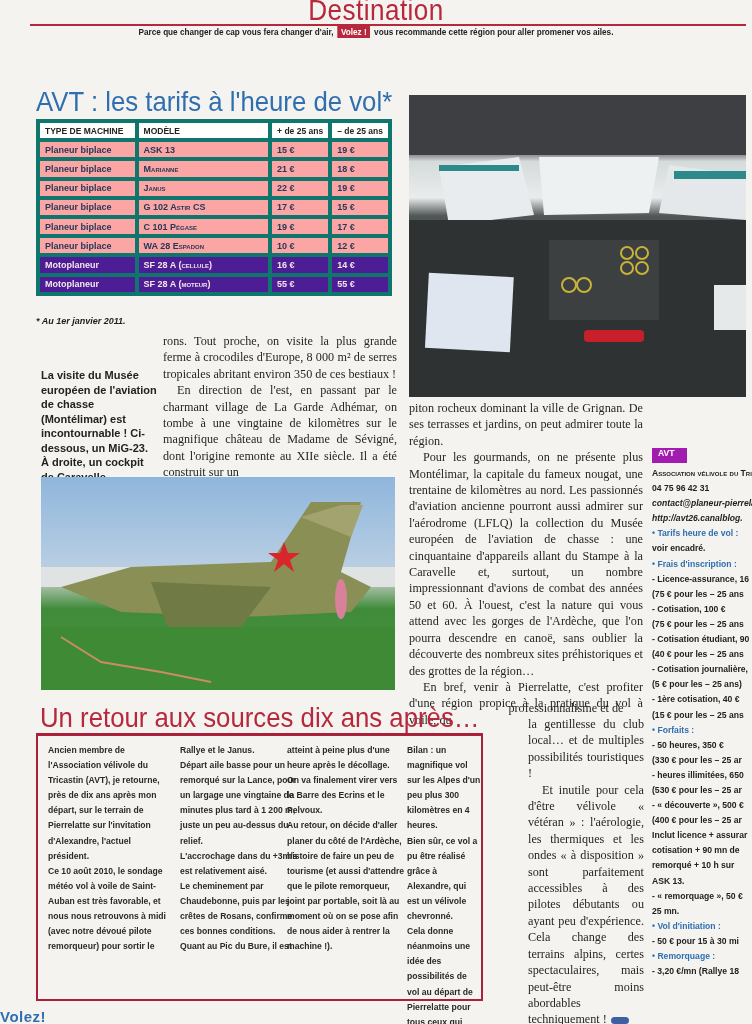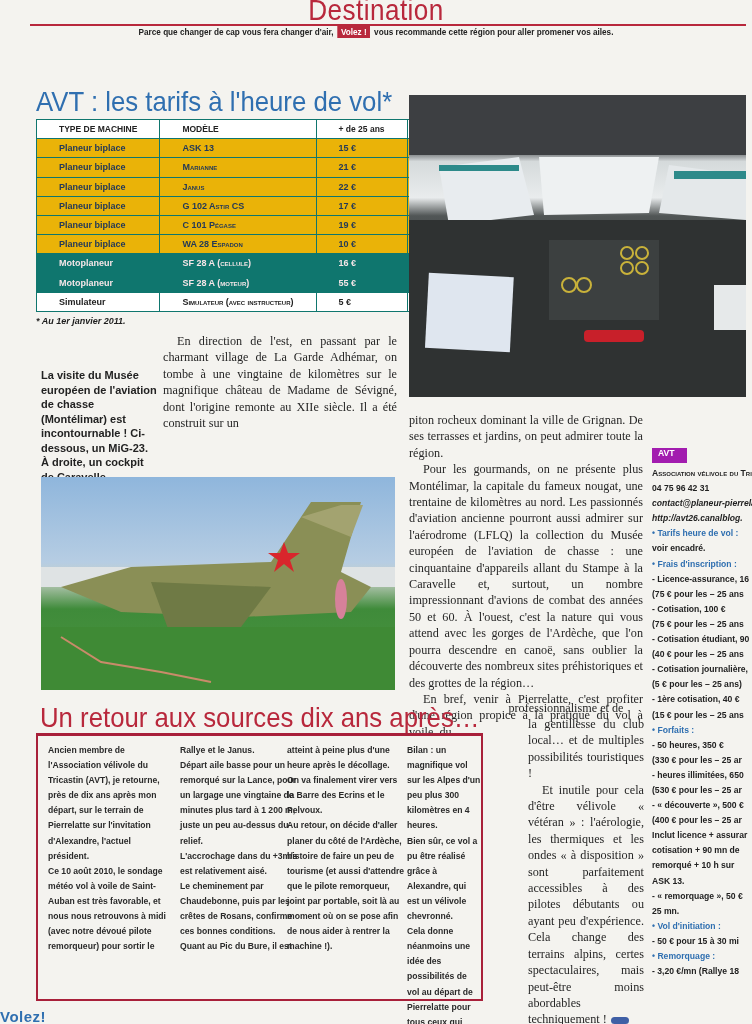--- a/index.html
+++ b/index.html
@@ -35,26 +35,26 @@
     left: 36px; top: 87px; font-size: 28px; color: #2f6fb0; line-height: 30px;
     transform-origin: left top; transform: scaleX(0.92);
     white-space: nowrap;
   }
   #tarifs-table {
     left: 36px; top: 119px; width: 356px; border-collapse: collapse;
     font-size: 9px; font-weight: bold;
     border: 1.5px solid #555;
   }
   #tarifs-table td, #tarifs-table th {
-    border: 1px solid #0f766e; height: 19.2px; padding: 0 22px;
+    border: 4px solid #0f766e; height: 19.2px; padding: 0 5px;
     text-align: left; white-space: nowrap; font-weight: bold;
   }
   #tarifs-table th { background: #fff; color: #222; font-size: 8.5px; }
-  #tarifs-table tr.glider td { background: #eab308; color: #243a58; }
-  #tarifs-table tr.moto td { background: #0f766e; color: #f5e6e8; }
+  #tarifs-table tr.glider td { background: #fca5a5; color: #243a58; }
+  #tarifs-table tr.moto td { background: #4c1d95; color: #f5e6e8; }
   #tarifs-table tr.sim td { background: #fff; color: #222; }
   #tarifs-table .sc { font-variant: small-caps; }
   #tarifs-note { left: 36px; top: 316px; font-size: 9px; font-weight: bold; font-style: italic; }
 
   
   #photo-cockpit {
     left: 409px; top: 95px; width: 337px; height: 302px;
     background: linear-gradient(180deg, #3f4146 0%, #4b4d50 18%, #d5dadb 22%, #e9eced 34%, #515656 40%, #3a3d3e 55%, #2e3030 75%, #3b3e3e 100%);
     overflow: hidden;
   }
@@ -65,21 +65,21 @@
   }
 
   
   .serif {
     font-family: "Liberation Serif", serif; font-size: 12.2px; line-height: 16.4px;
     color: #262626; text-align: justify;
   }
   .serif p { text-indent: 14px; }
   .serif p.noindent { text-indent: 0; }
   #col-middle { left: 163px; top: 333px; width: 234px; }
-  #col-right-main { left: 409px; top: 412px; width: 234px; }
+  #col-right-main { left: 409px; top: 400px; width: 234px; }
   #col-right-tail { left: 528px; top: 700px; width: 116px; }
   #col-right-tail-top { left: 488px; top: 700px; width: 156px; }
 
   
   #caption {
     left: 41px; top: 368px; width: 116px;
     font-size: 11px; line-height: 14.5px; font-weight: bold; color: #222;
   }
 
   
@@ -175,26 +175,20 @@
         <td>Motoplaneur</td>
         <td class="sc">SF 28 A (cellule)</td>
         <td>16 €</td>
         <td>14 €</td>
       </tr>
       <tr class="moto">
         <td>Motoplaneur</td>
         <td class="sc">SF 28 A (moteur)</td>
         <td>55 €</td>
         <td>55 €</td>
-      </tr>
-      <tr class="sim">
-        <td>Simulateur</td>
-        <td class="sc">Simulateur (avec instructeur)</td>
-        <td>5 €</td>
-        <td>5 €</td>
       </tr>
     </tbody>
 </table>
 <div id="tarifs-note" class="abs">* Au 1er janvier 2011.</div>
 
 <div id="photo-cockpit" class="abs" title="cockpit de Caravelle">
   <svg width="337" height="302" viewBox="0 0 337 302">
     <rect x="0" y="0" width="337" height="60" fill="#3d3f42"></rect>
     <polygon points="30,72 110,62 125,120 40,130" fill="#e8ecef"></polygon>
     <polygon points="130,62 250,62 240,118 135,120" fill="#eef1f2"></polygon>
@@ -213,20 +207,21 @@
     </g>
     <rect x="18" y="180" width="85" height="75" fill="#dfe6ef" transform="rotate(3 60 215)"></rect>
     <rect x="175" y="235" width="60" height="12" fill="#c8202a" rx="4"></rect>
     <rect x="305" y="190" width="32" height="45" fill="#e6e9ea"></rect>
   </svg>
 </div>
 
 <div id="caption" class="abs">La visite du Musée européen de l'aviation de chasse (Montélimar) est incontournable ! Ci-dessous, un MiG-23. À droite, un cockpit de Caravelle.</div>
 
 <div id="col-middle" class="abs serif">
+  <p class="noindent">rons. Tout proche, on visite la plus grande ferme à crocodiles d'Europe, 8 000 m² de serres tropicales abritant environ 350 de ces bestiaux !</p>
   <p>En direction de l'est, en passant par le charmant village de La Garde Adhémar, on tombe à une vingtaine de kilomètres sur le magnifique château de Madame de Sévigné, dont l'origine remonte au XIIe siècle. Il a été construit sur un</p>
 </div>
 
 <div id="col-right-main" class="abs serif">
   <p class="noindent">piton rocheux dominant la ville de Grignan. De ses terrasses et jardins, on peut admirer toute la région.</p>
   <p>Pour les gourmands, on ne présente plus Montélimar, la capitale du fameux nougat, une trentaine de kilomètres au nord. Les passionnés d'aviation ancienne pourront aussi admirer sur l'aérodrome (LFLQ) la collection du Musée européen de l'aviation de chasse : une cinquantaine d'appareils allant du Stampe à la Caravelle et, surtout, un nombre impressionnant d'avions de combat des années 50 et 60. À l'ouest, c'est la nature qui vous attend avec les gorges de l'Ardèche, que l'on pourra descendre en canoë, sans oublier la découverte des nombreux sites préhistoriques et des grottes de la région…</p>
   <p>En bref, venir à Pierrelatte, c'est profiter d'une région propice à la pratique du vol à voile, du</p>
 </div>
 <div id="col-right-tail-top" class="abs serif" style="text-align:center">
   <p class="noindent">professionnalisme et de</p>

